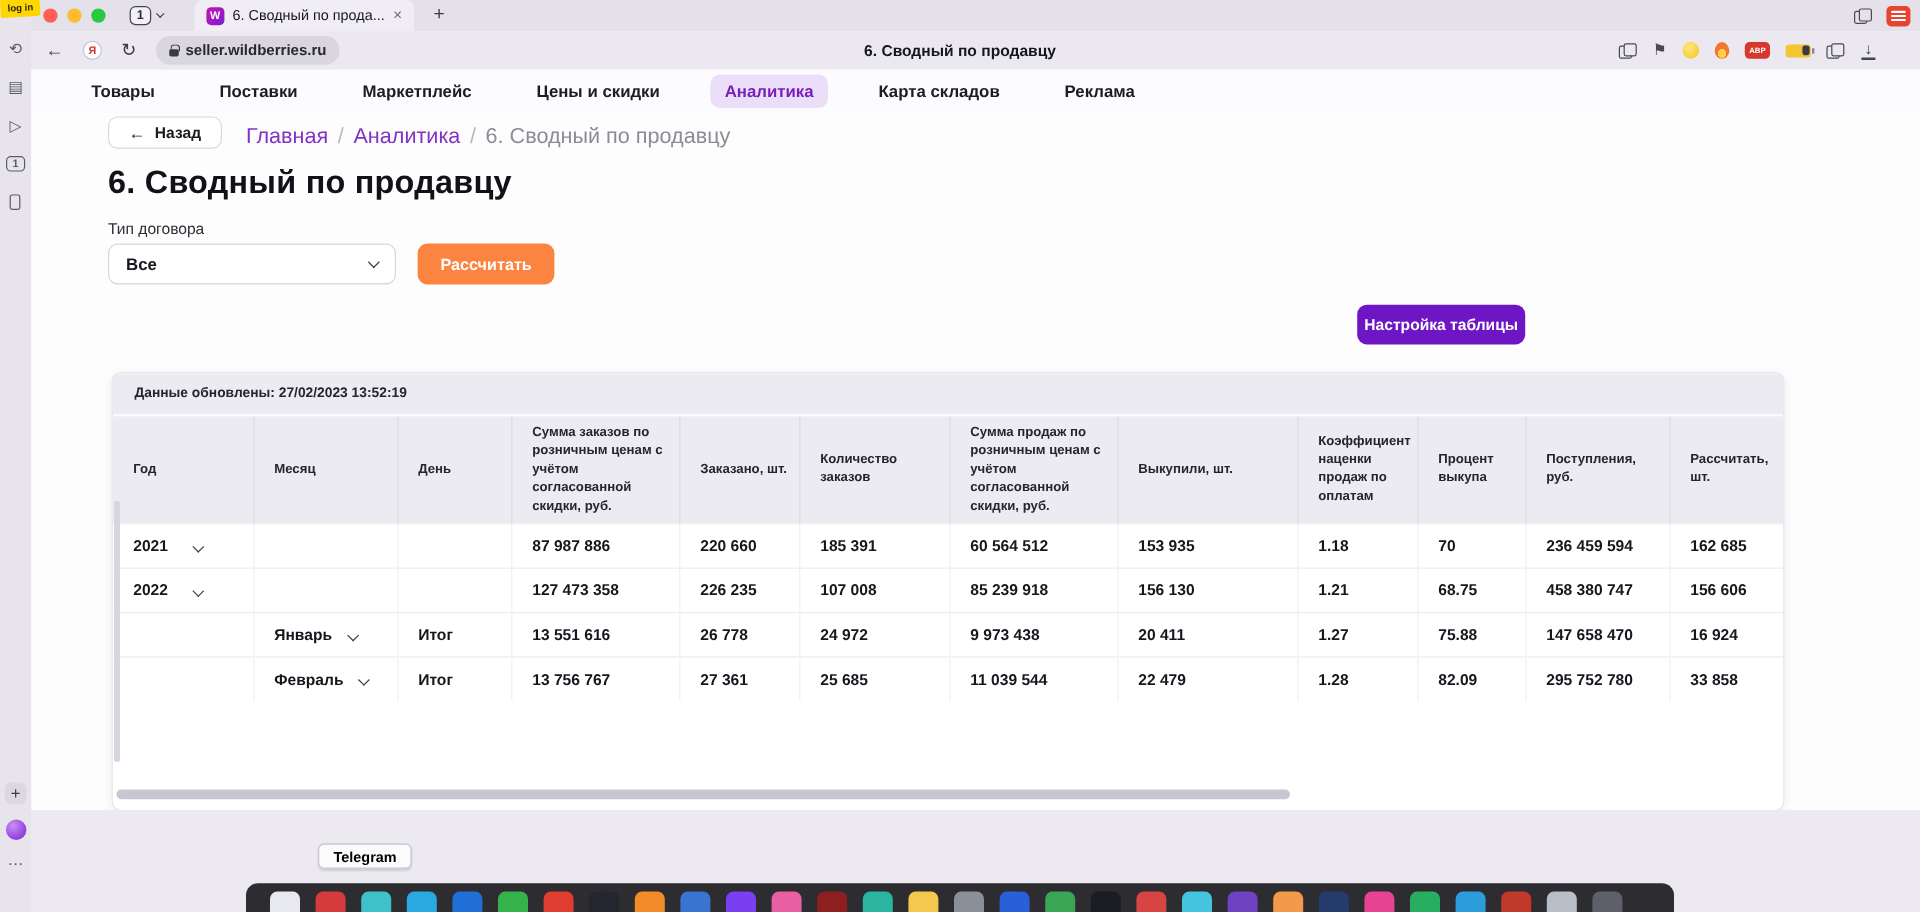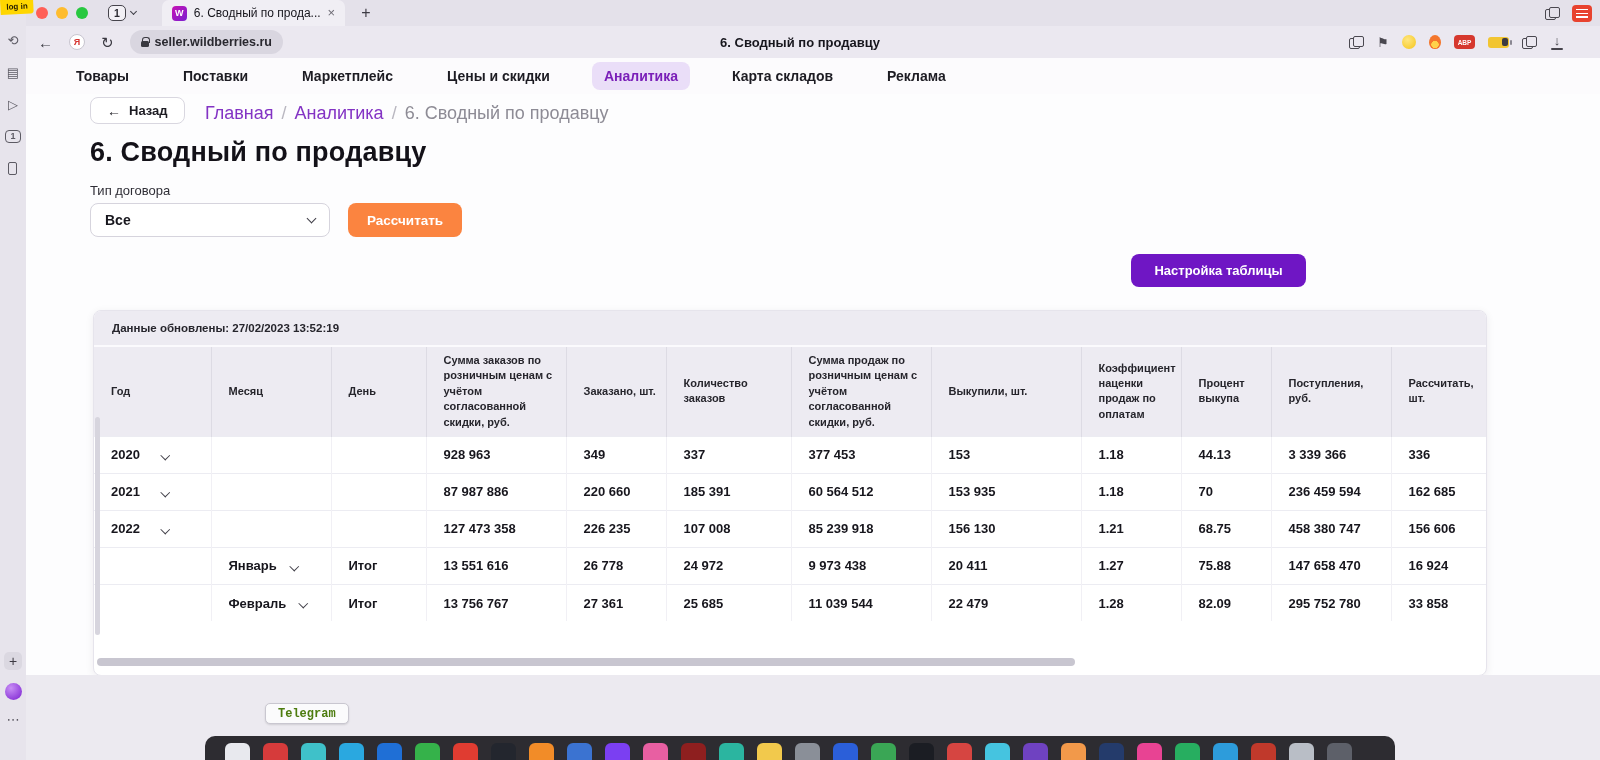--- a/index.html
+++ b/index.html
@@ -65,41 +65,41 @@
   .back-btn .arrow{font-size:14px;font-weight:normal}
   .breadcrumb{position:absolute;left:205px;top:9px;font-size:18px;display:flex;gap:8px;align-items:flex-start}
   .breadcrumb a{color:#8333c4;text-decoration:none;font-weight:500}
   .breadcrumb .sep{color:#b9b7c0}
   .breadcrumb .cur{color:#8d8b95}
   h1{position:absolute;left:90px;top:43px;font-size:27px;font-weight:800;color:#131118;letter-spacing:.2px}
   .filter-label{position:absolute;left:90px;top:89px;font-size:13px;color:#2f2e36}
   .select{position:absolute;left:90px;top:109px;width:240px;height:34px;background:#fff;border:1.5px solid #d6d4dd;border-radius:8px;display:flex;align-items:center;justify-content:space-between;padding:0 14px;font-size:14px;font-weight:bold;color:#17161d}
   .select .chev{margin-top:-3px}
   .calc-btn{position:absolute;left:348px;top:109px;height:34px;padding:0 19px;background:#fb8440;border:none;border-radius:8px;color:#fff;font-size:13.5px;font-weight:600;font-family:inherit}
-  .settings-btn{position:absolute;left:1131px;top:160px;width:175px;height:33px;background:#6f16c4;border:none;border-radius:8px;color:#fff;font-size:13px;font-weight:bold;font-family:inherit}
+  .settings-btn{position:absolute;left:1131px;top:160px;width:140px;height:33px;background:#6f16c4;border:none;border-radius:8px;color:#fff;font-size:13px;font-weight:bold;font-family:inherit}
   .excel-btn{position:absolute;left:1315px;top:160px;width:169px;height:33px;background:#fff;border:1px solid #d9d7e0;border-radius:8px;color:#1d1c23;font-size:13px;font-weight:bold;font-family:inherit}
 
   
   .table-card{position:absolute;left:93px;top:216px;width:1394px;height:366px;background:#fff;border:1px solid #e6e4ec;border-radius:8px;box-shadow:0 2px 8px rgba(40,35,60,.07);overflow:hidden}
   .updated{height:36px;background:#edebf2;display:flex;align-items:center;padding-left:18px;font-size:11.5px;font-weight:bold;color:#26252c;border-bottom:2px solid #fbfafd}
   table{border-collapse:collapse;table-layout:fixed;width:1392px}
   thead th{height:68px;background:#edebf2;font-size:11px;font-weight:bold;color:#26252c;text-align:left;vertical-align:middle;padding:6px 8px 6px 17px;line-height:1.4;border-right:1px solid #dddbe4}
   thead th:last-child{border-right:none}
   tbody td{height:37px;font-size:13px;font-weight:600;color:#17161d;padding:0 8px 0 17px;border-top:1px solid #ececf2;border-right:1px solid #f1f0f5;white-space:nowrap;overflow:hidden}
   tbody td:last-child{border-right:none}
   tbody tr.hl td{background:#dfe3f8}
   .chev.row{width:6.5px;height:6.5px;margin-left:22px;vertical-align:1px}
   td[data-name="month-cell"] .chev.row{margin-left:14px}
   .leftbar{position:absolute;left:1px;top:106px;width:5px;height:218px;background:#d7d5de;border-radius:3px}
   .hscroll{position:absolute;left:3px;bottom:9px;width:978px;height:8px}
   .hscroll .thumb{width:100%;height:100%;background:#c8c6d0;border-radius:4px}
 
   
   .graybottom{top:675px;bottom:0;background:#eceaf0}
-  .tg-chip{position:absolute;left:265px;top:28px;height:21px;padding:0 12px;background:#fbfbfc;border:1px solid #c9c7d0;border-radius:5px;font-size:12px;font-weight:600;color:#4d7c0f;box-shadow:0 1px 2px rgba(0,0,0,.12);font-family:Liberation Mono, monospace}
+  .tg-chip{position:absolute;left:265px;top:28px;height:21px;padding:0 12px;background:#fbfbfc;border:1px solid #c9c7d0;border-radius:5px;font-size:12px;font-weight:600;color:#000000;box-shadow:0 1px 2px rgba(0,0,0,.12);font-family:Liberation Sans, sans-serif}
   .dock{position:absolute;left:205px;top:736px;width:1190px;height:40px;background:rgba(28,27,33,.92);border-radius:10px;display:flex;align-items:flex-start;gap:13px;padding:7px 20px 0}
   .dock-ic{width:25px;height:25px;border-radius:6px;flex:0 0 auto}
 
   
   .sidebar{position:absolute;left:0;top:0;bottom:0;width:26px;background:#e7e4ec;z-index:6;display:flex;flex-direction:column;align-items:center}
   .sb-top{display:flex;flex-direction:column;align-items:center;gap:19px;padding-top:34px}
   .sbi{font-size:13px;color:#5c5a63;line-height:1}
   .sbi.boxed{border:1.4px solid #5c5a63;border-radius:4px;font-size:9px;font-weight:bold;padding:1px 4px}
   .devrect{width:9px;height:13px;border:1.5px solid #5c5a63;border-radius:2px}
   .sb-bottom{margin-top:auto;display:flex;flex-direction:column;align-items:center;gap:13px;padding-bottom:34px}
@@ -218,34 +218,20 @@
               <th data-name="column-header">Сумма продаж по розничным ценам с учётом согласованной скидки, руб.</th>
               <th data-name="column-header">Выкупили, шт.</th>
               <th data-name="column-header">Коэффициент наценки продаж по оплатам</th>
               <th data-name="column-header">Процент выкупа</th>
               <th data-name="column-header">Поступления, руб.</th>
               <th data-name="column-header">Рассчитать, шт.</th>
             </tr>
           </thead>
         <tbody data-name="table-body">
             <tr data-name="table-row">
-              <td data-name="year-cell"><span>2020</span><i class="chev row" data-name="expand-row-icon"></i></td>
-              <td data-name="month-cell"></td>
-              <td data-name="day-cell"></td>
-              <td data-name="value-cell">928 963</td>
-              <td data-name="value-cell">349</td>
-              <td data-name="value-cell">337</td>
-              <td data-name="value-cell">377 453</td>
-              <td data-name="value-cell">153</td>
-              <td data-name="value-cell">1.18</td>
-              <td data-name="value-cell">44.13</td>
-              <td data-name="value-cell">3 339 366</td>
-              <td data-name="value-cell">336</td>
-            </tr>
-            <tr data-name="table-row">
               <td data-name="year-cell"><span>2021</span><i class="chev row" data-name="expand-row-icon"></i></td>
               <td data-name="month-cell"></td>
               <td data-name="day-cell"></td>
               <td data-name="value-cell">87 987 886</td>
               <td data-name="value-cell">220 660</td>
               <td data-name="value-cell">185 391</td>
               <td data-name="value-cell">60 564 512</td>
               <td data-name="value-cell">153 935</td>
               <td data-name="value-cell">1.18</td>
               <td data-name="value-cell">70</td>

